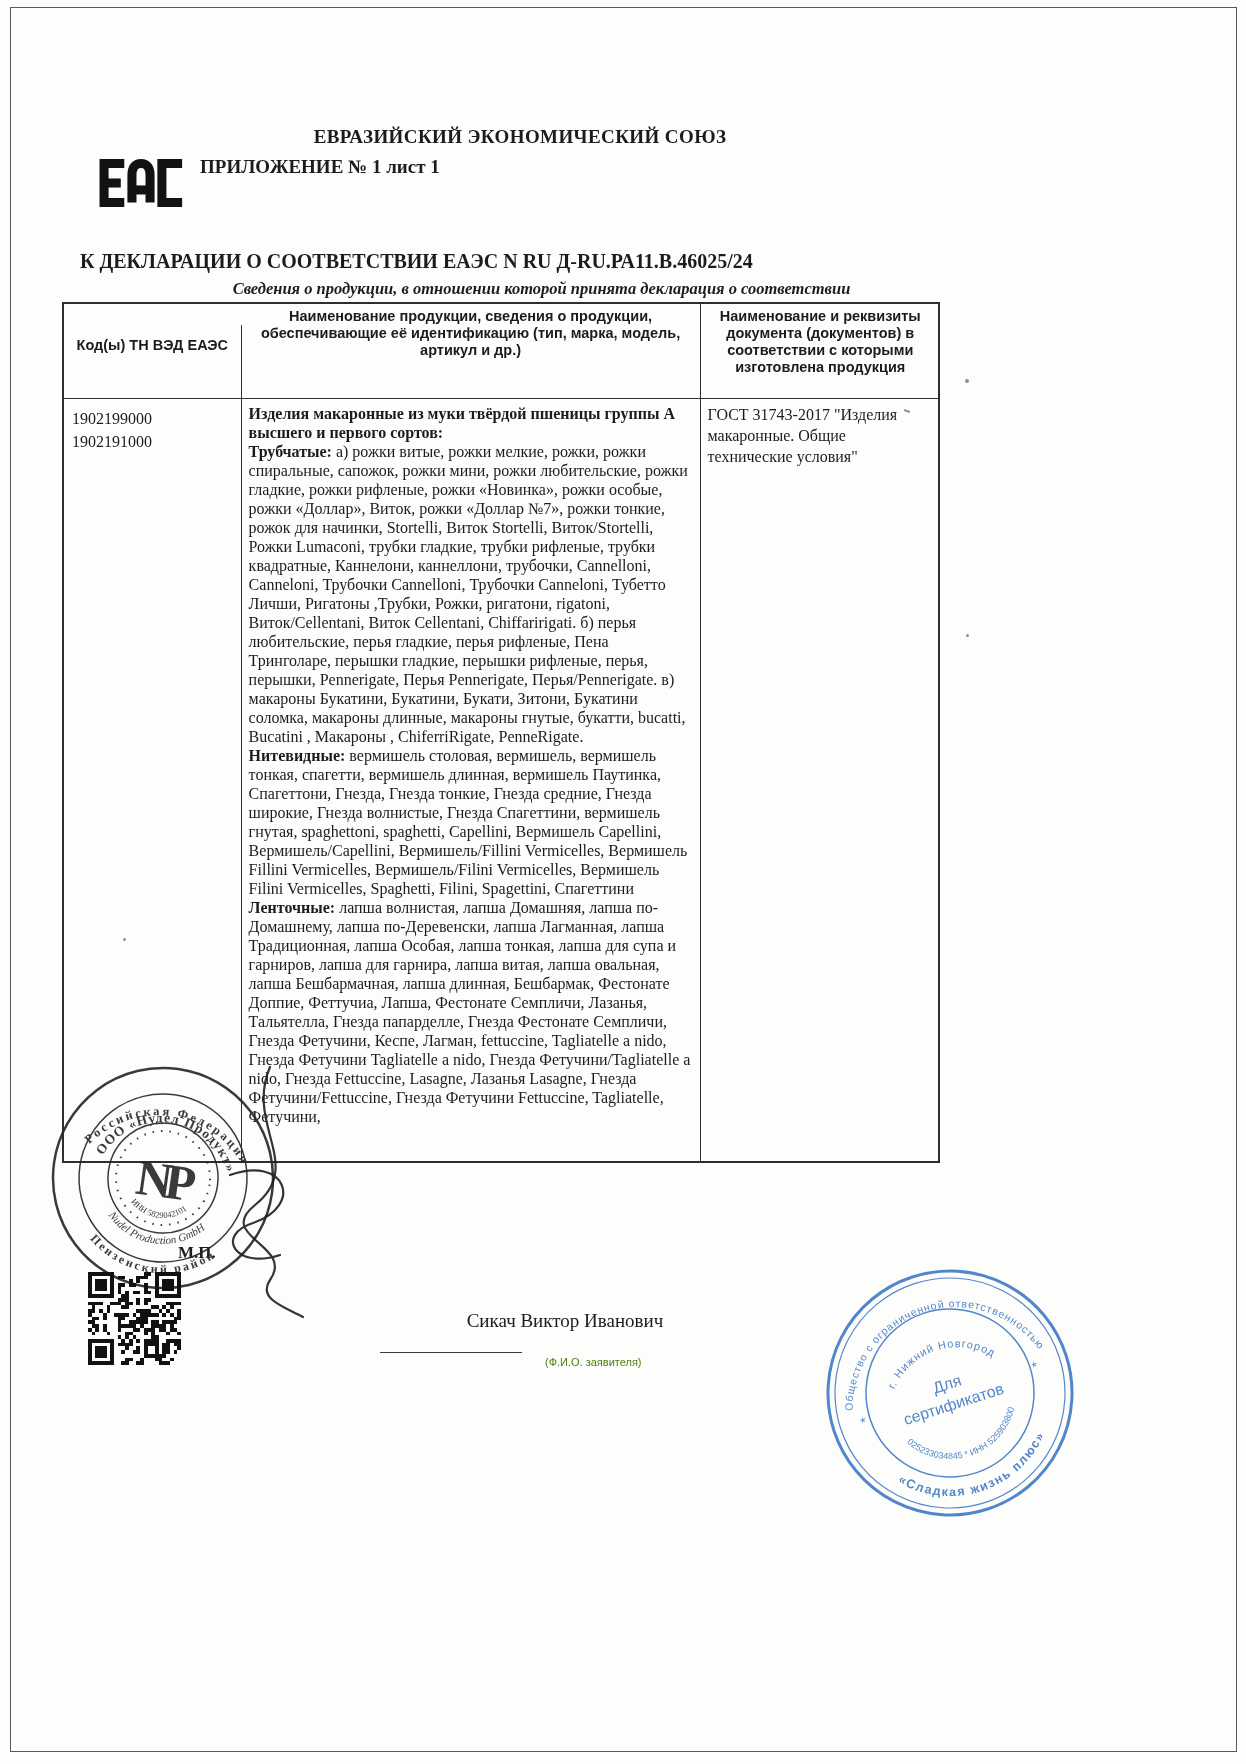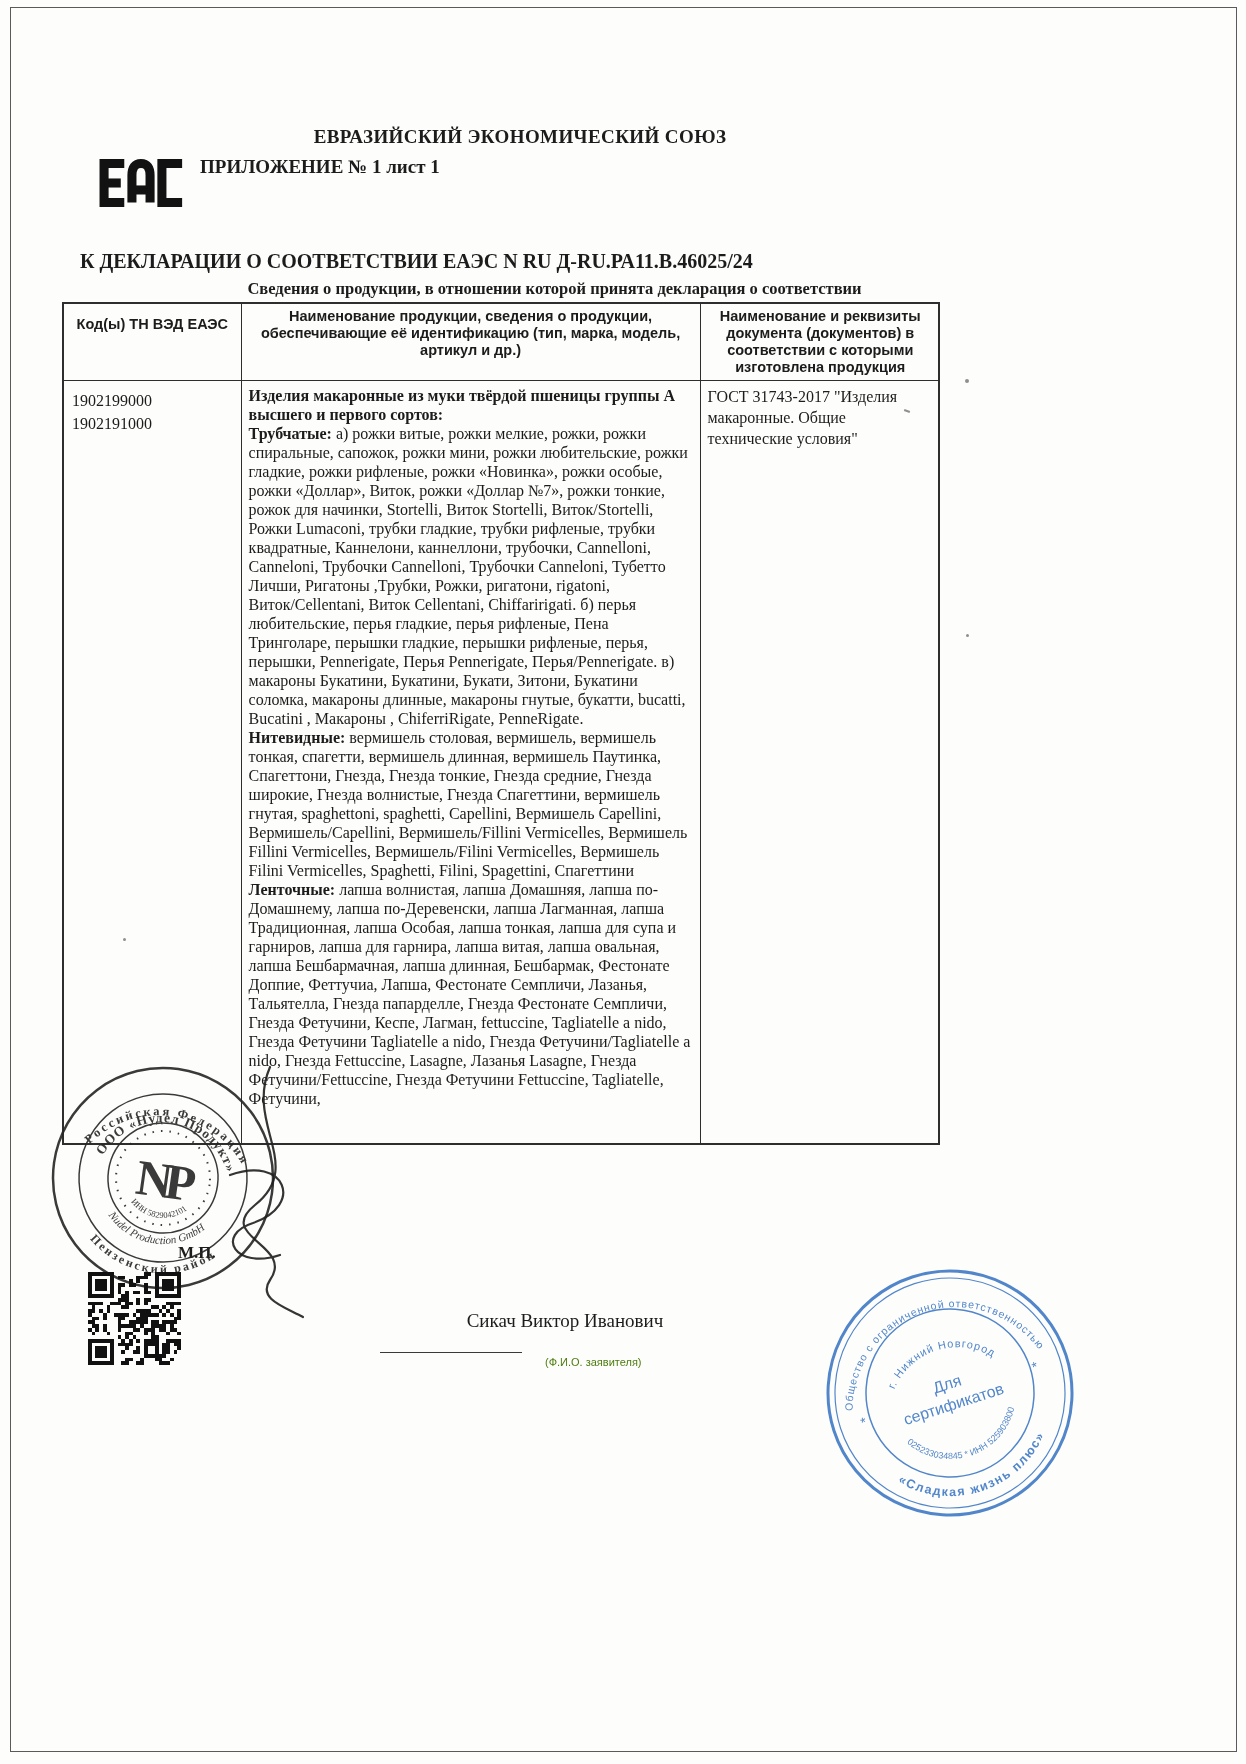--- a/index.html
+++ b/index.html
@@ -2,33 +2,33 @@
 <html><head>
 <meta charset="utf-8">
 <style>
   html,body{margin:0;padding:0;background:#9a9a9a;}
   .page{position:relative;width:1246px;height:1764px;margin:0 auto;background:#fdfdfb;
         font-family:"Liberation Serif",serif;color:#1c1c1c;overflow:hidden;}
   .frame{position:absolute;left:10px;top:7px;right:9px;bottom:12px;border:1px solid #5a5a5a;}
   .hdr1{position:absolute;left:200px;top:126px;width:640px;text-align:center;font-weight:bold;font-size:19px;letter-spacing:.4px;}
   .hdr2{position:absolute;left:200px;top:156px;width:640px;font-weight:bold;font-size:19px;}
   .decl{position:absolute;left:80px;top:250px;width:985px;text-align:left;font-weight:bold;font-size:20px;}
-  .subtitle{position:absolute;left:67px;top:279px;width:975px;text-align:center;font-weight:bold;font-size:16.5px;}
+  .subtitle{position:absolute;left:54px;top:279px;width:975px;text-align:center;font-weight:bold;font-size:16.5px;font-style:italic;}
   .eac{position:absolute;left:95px;top:148px;}
   .tbl{position:absolute;left:62px;top:302px;width:878px;border:2px solid #2e2e2e;box-sizing:border-box;background:transparent;}
   .trow{display:flex;width:100%;box-sizing:border-box;}
   .cell{box-sizing:border-box;border-right:1.5px solid #2e2e2e;}
   .cell:last-child{border-right:none;}
   .c1{width:178px;}
   .c2{width:460px;}
   .c3{width:238px;}
   .thead .cell{font-family:"Liberation Sans",sans-serif;font-weight:bold;font-size:14.5px;
                line-height:17px;padding:4px 4px;border-bottom:1.5px solid #2e2e2e;min-height:74px;}
   .thead .c1,.thead .c2{text-align:center;}
-  .thead .c1{padding-top:12px;}
+  .thead .c1{padding-top:12px;margin-top:21px;}
   .thead .c3{text-align:center;padding-left:6px;}
   .tbody .cell{min-height:762px;}
   .codes{padding:8px 6px 0 8px;font-size:16px;line-height:23px;}
   .desc{padding:5px 5px 0 7px;font-size:16px;line-height:19px;text-align:left;}
   .desc p{margin:0;}
   .gost{padding:5px 4px 0 7px;font-size:16px;line-height:21px;}
   .sig-name{position:absolute;left:365px;top:1310px;width:400px;text-align:center;font-size:19px;}
   .sig-line{position:absolute;left:380px;top:1352px;width:142px;border-top:1.5px solid #3a3a3a;}
   .sig-cap{position:absolute;left:545px;top:1356px;font-family:"Liberation Sans",sans-serif;font-size:11px;color:#4d7c0f;}
   .mp{position:absolute;left:138px;top:1243px;font-weight:bold;font-size:17px;margin-left:40px;}

